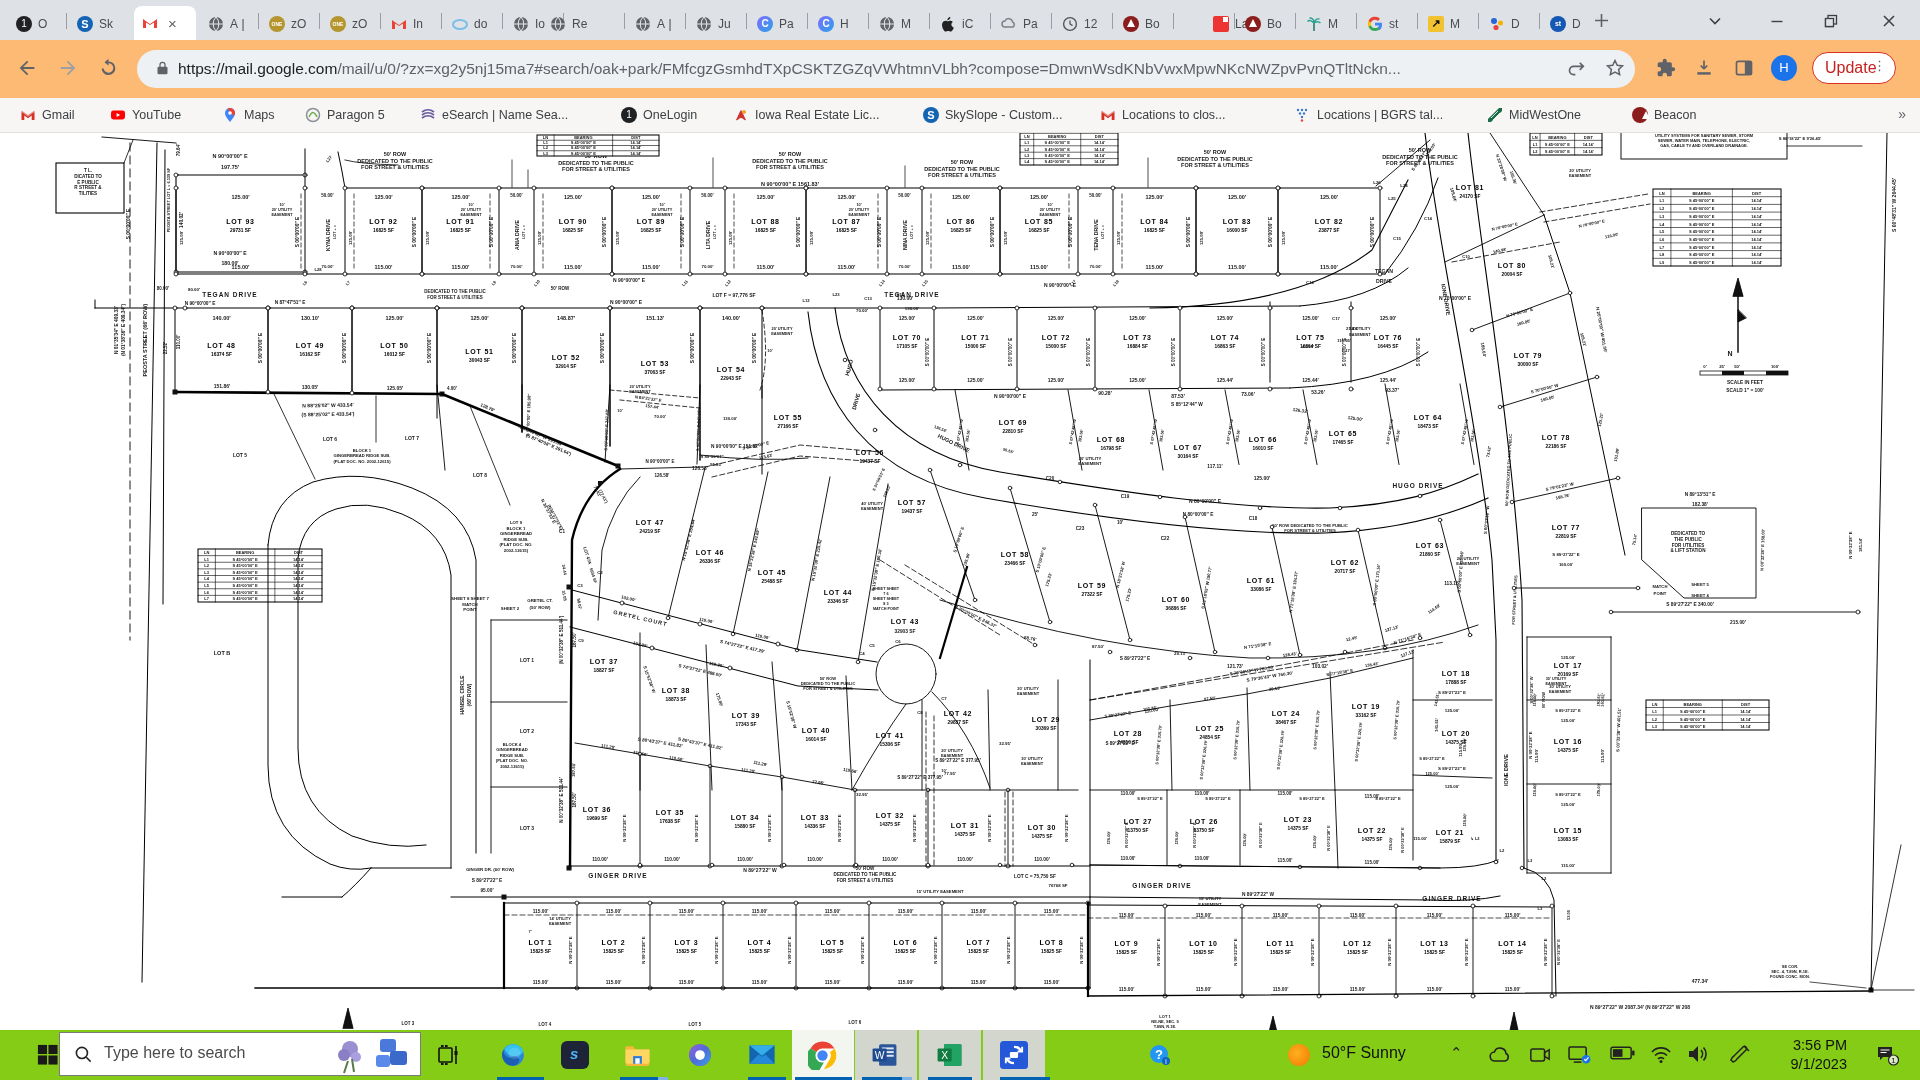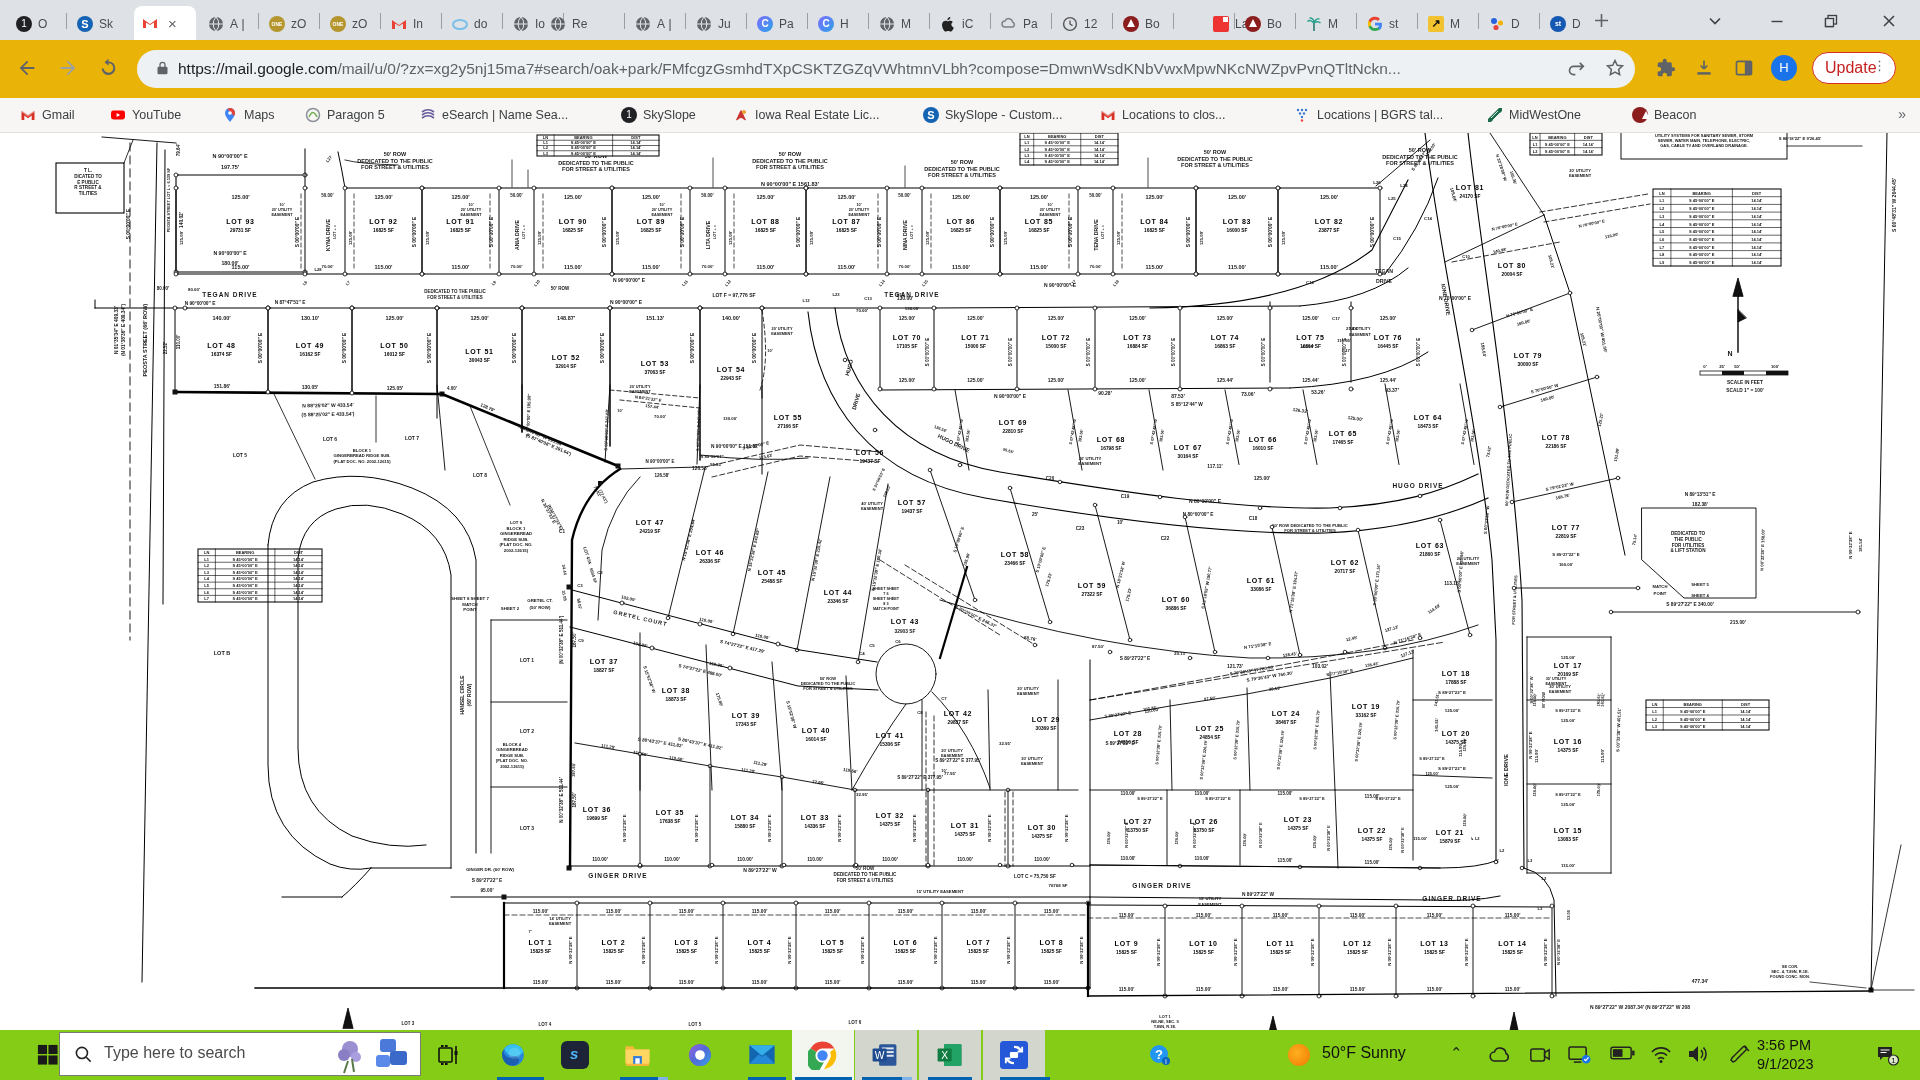--- a/index.html
+++ b/index.html
@@ -3,21 +3,21 @@
 * {margin:0;padding:0;box-sizing:border-box}
 html,body {width:1920px;height:1080px;overflow:hidden;font-family:"Liberation Sans",sans-serif;background:#fff}
 .tabbar {position:absolute;left:0;top:0;width:1920px;height:40px;background:#dee1e6}
 .tab {position:absolute;top:8px;height:32px;display:flex;align-items:center;padding-left:8px;overflow:hidden}
 .tab.active {background:#fff;border-radius:8px 8px 0 0;top:6px;height:34px}
 .fv {width:16px;height:16px;flex:0 0 16px;display:inline-block;position:relative}
 .tab .tx {margin-left:6px;font-size:12px;color:#494c50;white-space:nowrap}
 .tab .closex {margin-left:4px;font-size:15px;color:#5f6368}
 .sep {position:absolute;top:13px;width:1px;height:16px;background:#9b9fa5}
 .wbtn {position:absolute}
-.toolbar {position:absolute;left:0;top:40px;width:1920px;height:58px;background:#eab308}
+.toolbar {position:absolute;left:0;top:40px;width:1920px;height:58px;background:#fdba74}
 .navic {position:absolute;top:17px;color:#5f6368}
 .omni {position:absolute;left:137px;top:10px;width:1498px;height:38px;background:#eef1f3;border-radius:19px}
 .urltext {position:absolute;left:178px;top:20px;font-size:15.5px;color:#202124;white-space:nowrap;width:1368px;overflow:hidden}
 .bookbar {position:absolute;left:0;top:98px;width:1920px;height:35px;background:#f7f6f4;border-bottom:1px solid #e3e1de}
 .bmi {position:absolute;top:9px;height:16px;display:flex;align-items:center}
 .bi {width:16px;height:16px;flex:0 0 16px}
 .bmi span {margin-left:6px;font-size:12.5px;color:#3c4043;white-space:nowrap}
 .content {position:absolute;left:0;top:133px;width:1920px;height:897px;background:#fff}
 .taskbar {position:absolute;left:0;top:1030px;width:1920px;height:56px;background:#84cc16}
 .tile {position:absolute;top:0;width:62px;height:50px}
@@ -293,21 +293,21 @@
       <span>Paragon 5</span>
     </div>
     <div class="bmi" style="left:420px">
       <svg class="bi" viewBox="0 0 16 16">
         <path d="M2 5c4-3 8-3 12 0M2 8c4-3 8-3 12 0M2 11c4-3 8-3 12 0" stroke="#6a5b9e" stroke-width="1.7" fill="none"></path>
       </svg>
       <span>eSearch | Name Sea...</span>
     </div>
     <div class="bmi" style="left:615px">
       <span class="bi" style="background:#202124;color:#fff;border-radius:50%;font-size:10px;line-height:16px;text-align:center;display:inline-block">1</span>
-      <span>SkySlope</span>
+      <span>OneLogin</span>
     </div>
     <div class="bmi" style="left:733px">
       <svg class="bi" viewBox="0 0 16 16">
         <path d="M3 13C5 9 7 4 8 3c1 1 3 6 5 10-2 1-3-2-5-2s-3 3-5 2z" fill="#c33"></path>
         <circle cx="11" cy="5" r="2" fill="#f0a030"></circle>
       </svg>
       <span>Iowa Real Estate Lic...</span>
     </div>
     <div class="bmi" style="left:917px">
       <span class="bi" style="background:#1464b3;color:#fff;border-radius:50%;font-size:11px;font-weight:bold;line-height:16px;text-align:center;display:inline-block">S</span>
@@ -1895,19 +1895,19 @@
       <circle cx="11" cy="16.5" r="1.5" fill="#222"></circle>
     </svg>
 <svg class="trayic" style="left:1687px;top:14px" width="24" height="20" viewBox="0 0 24 20">
       <path d="M2 7v6h4l5 5V2L6 7z" fill="#222"></path>
       <path d="M14 6a6 6 0 010 8M16.5 3.5a9.5 9.5 0 010 13" stroke="#222" stroke-width="1.6" fill="none"></path>
     </svg>
 <svg class="trayic" style="left:1730px;top:14px" width="22" height="21" viewBox="0 0 22 21">
       <path d="M3 18c3-1 4-3 4-3L16 6a2 2 0 00-3-3L4 12s-2 1-3 4z" fill="none" stroke="#222" stroke-width="1.5"></path>
       <path d="M14 2l5 5" stroke="#222" stroke-width="1.5"></path>
     </svg>
-<div style="position:absolute;left:1757px;top:6px;width:90px;text-align:left;font-size:14.5px;color:#111;line-height:19px">3:56 PM<br>9/1/2023</div>
+<div style="position:absolute;left:1757px;top:6px;width:90px;text-align:right;font-size:14.5px;color:#111;line-height:19px">3:56 PM<br>9/1/2023</div>
 <svg class="trayic" style="left:1875px;top:14px" width="24" height="22" viewBox="0 0 24 22">
       <path d="M3 3h14v10H8l-3 3v-3H3z" fill="#222"></path>
       <path d="M5.5 6h9M5.5 8.5h6" stroke="#fff" stroke-width="1.1"></path>
       <circle cx="18.5" cy="16" r="5" fill="#dce8ca" stroke="#222" stroke-width="1.2"></circle>
       <text x="18.5" y="19" font-size="8" text-anchor="middle" fill="#111" font-family="Liberation Sans">1</text>
     </svg>
 </div>
 </body></html>

